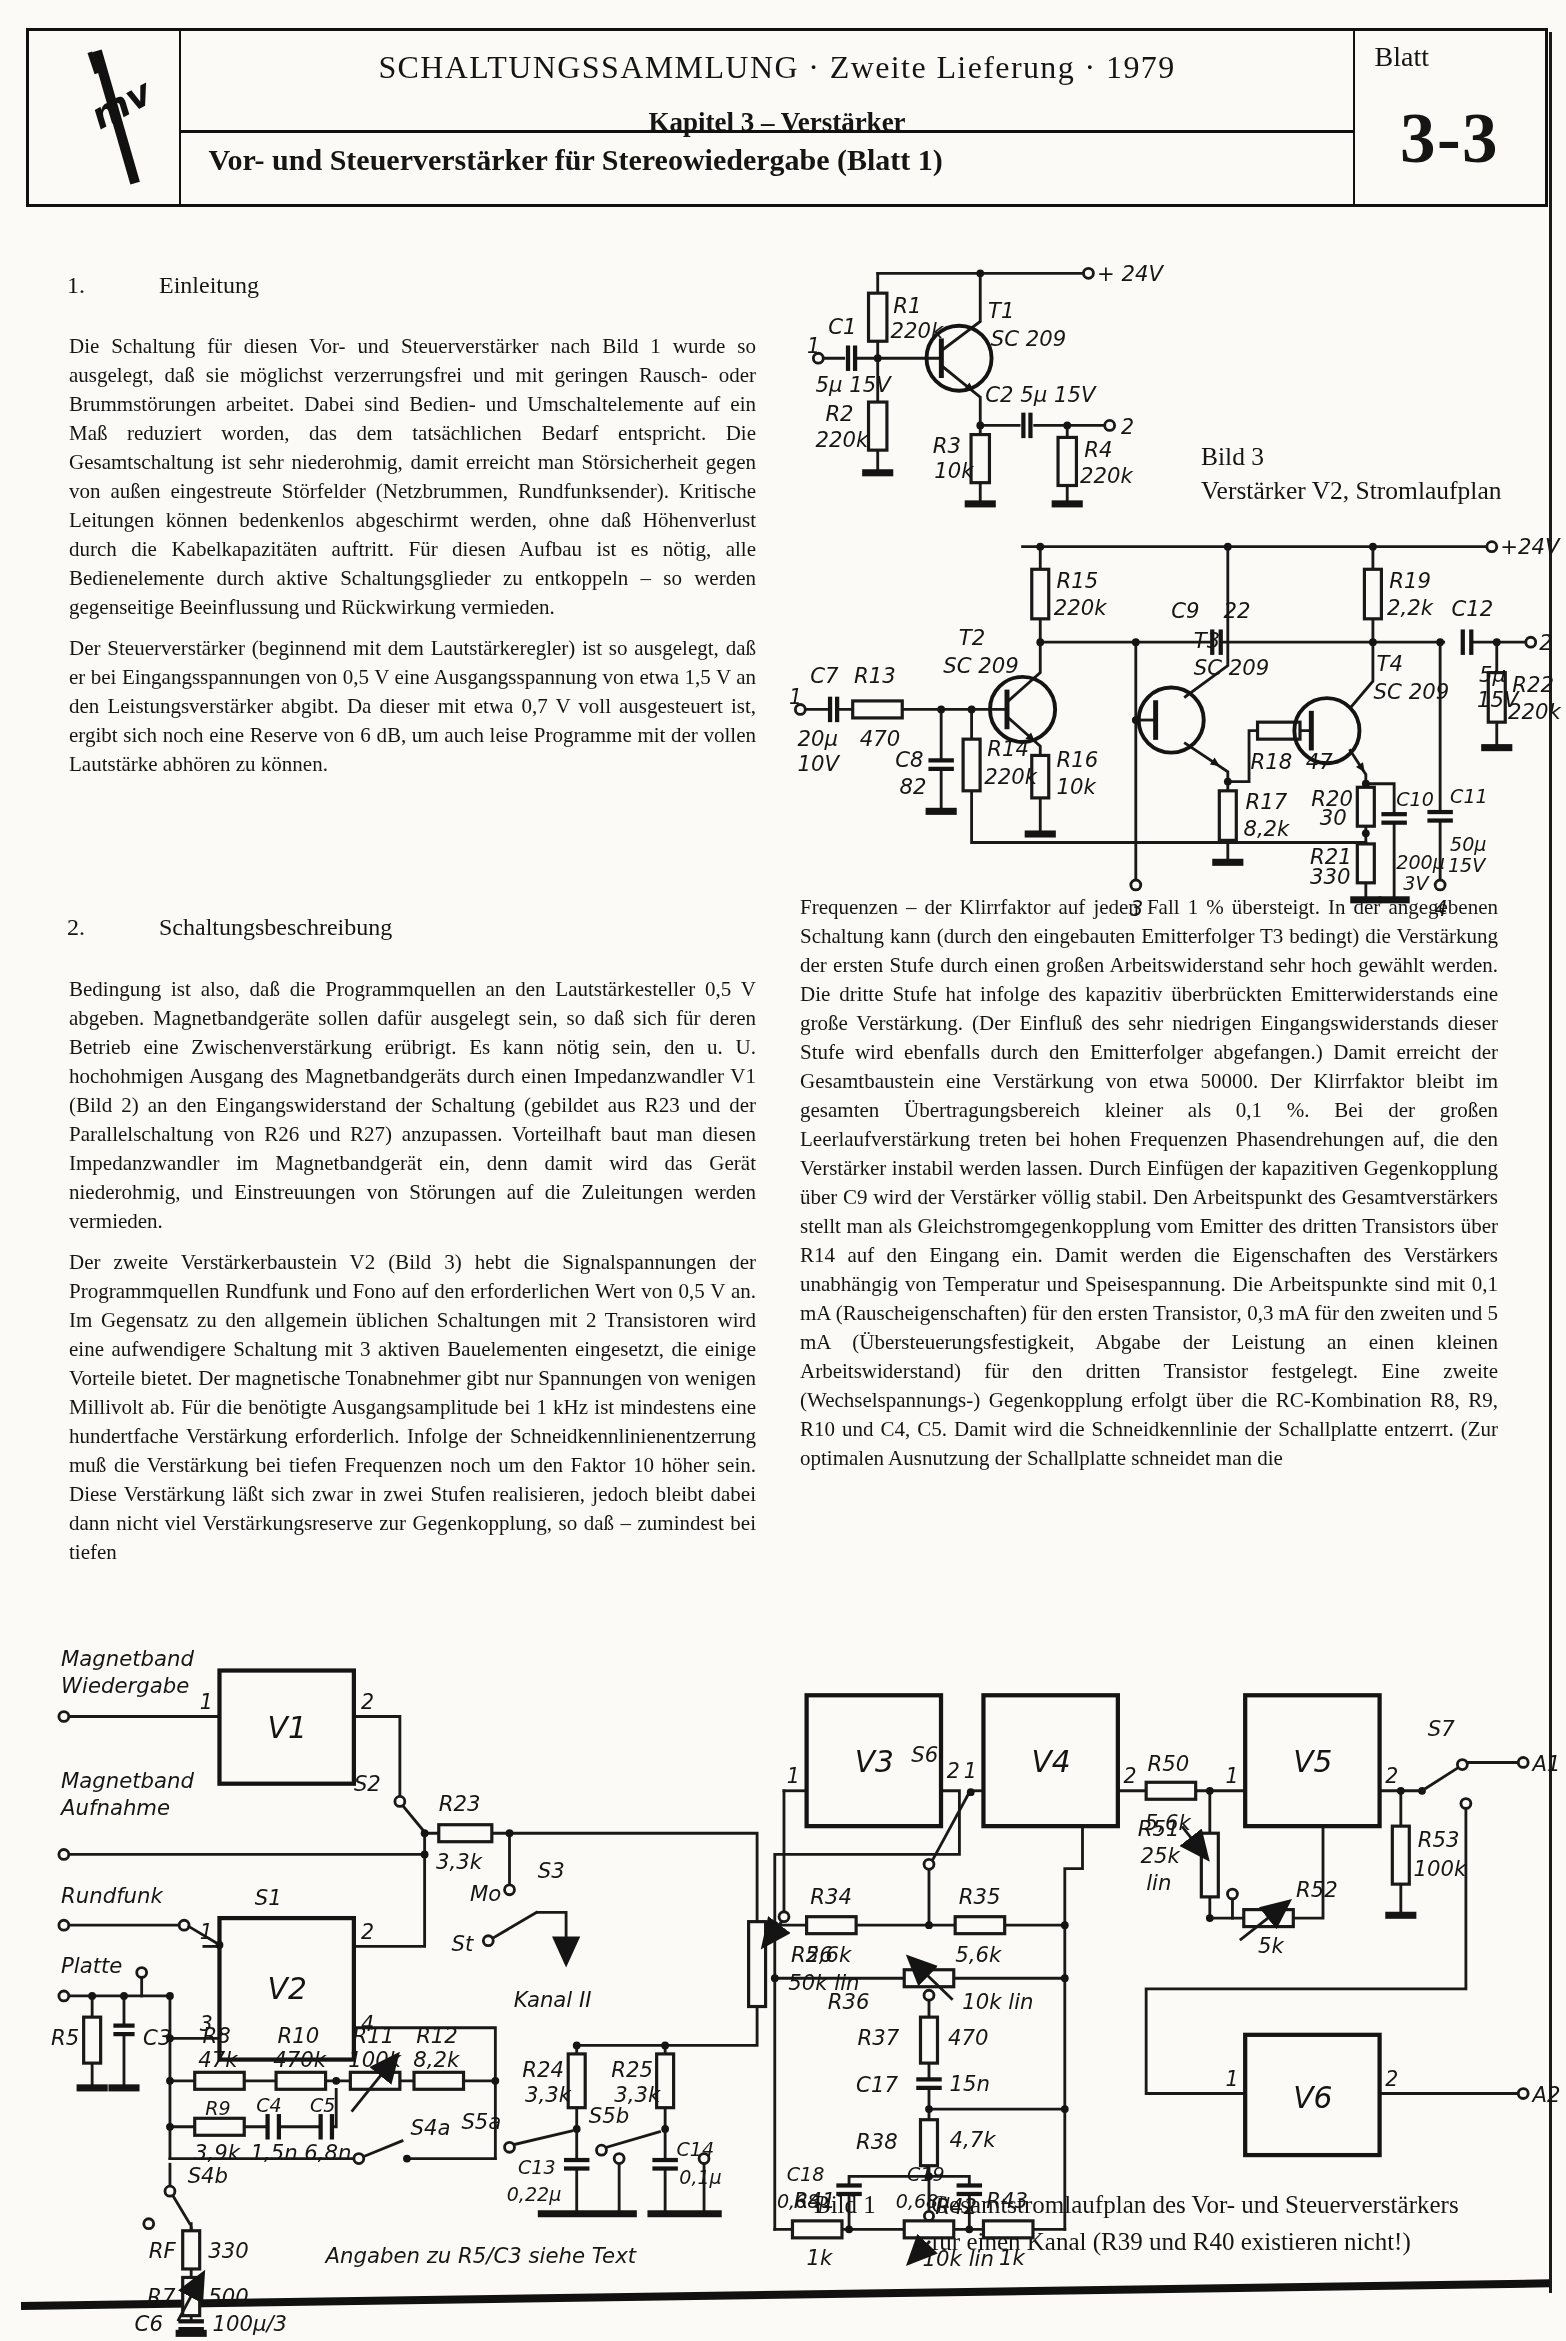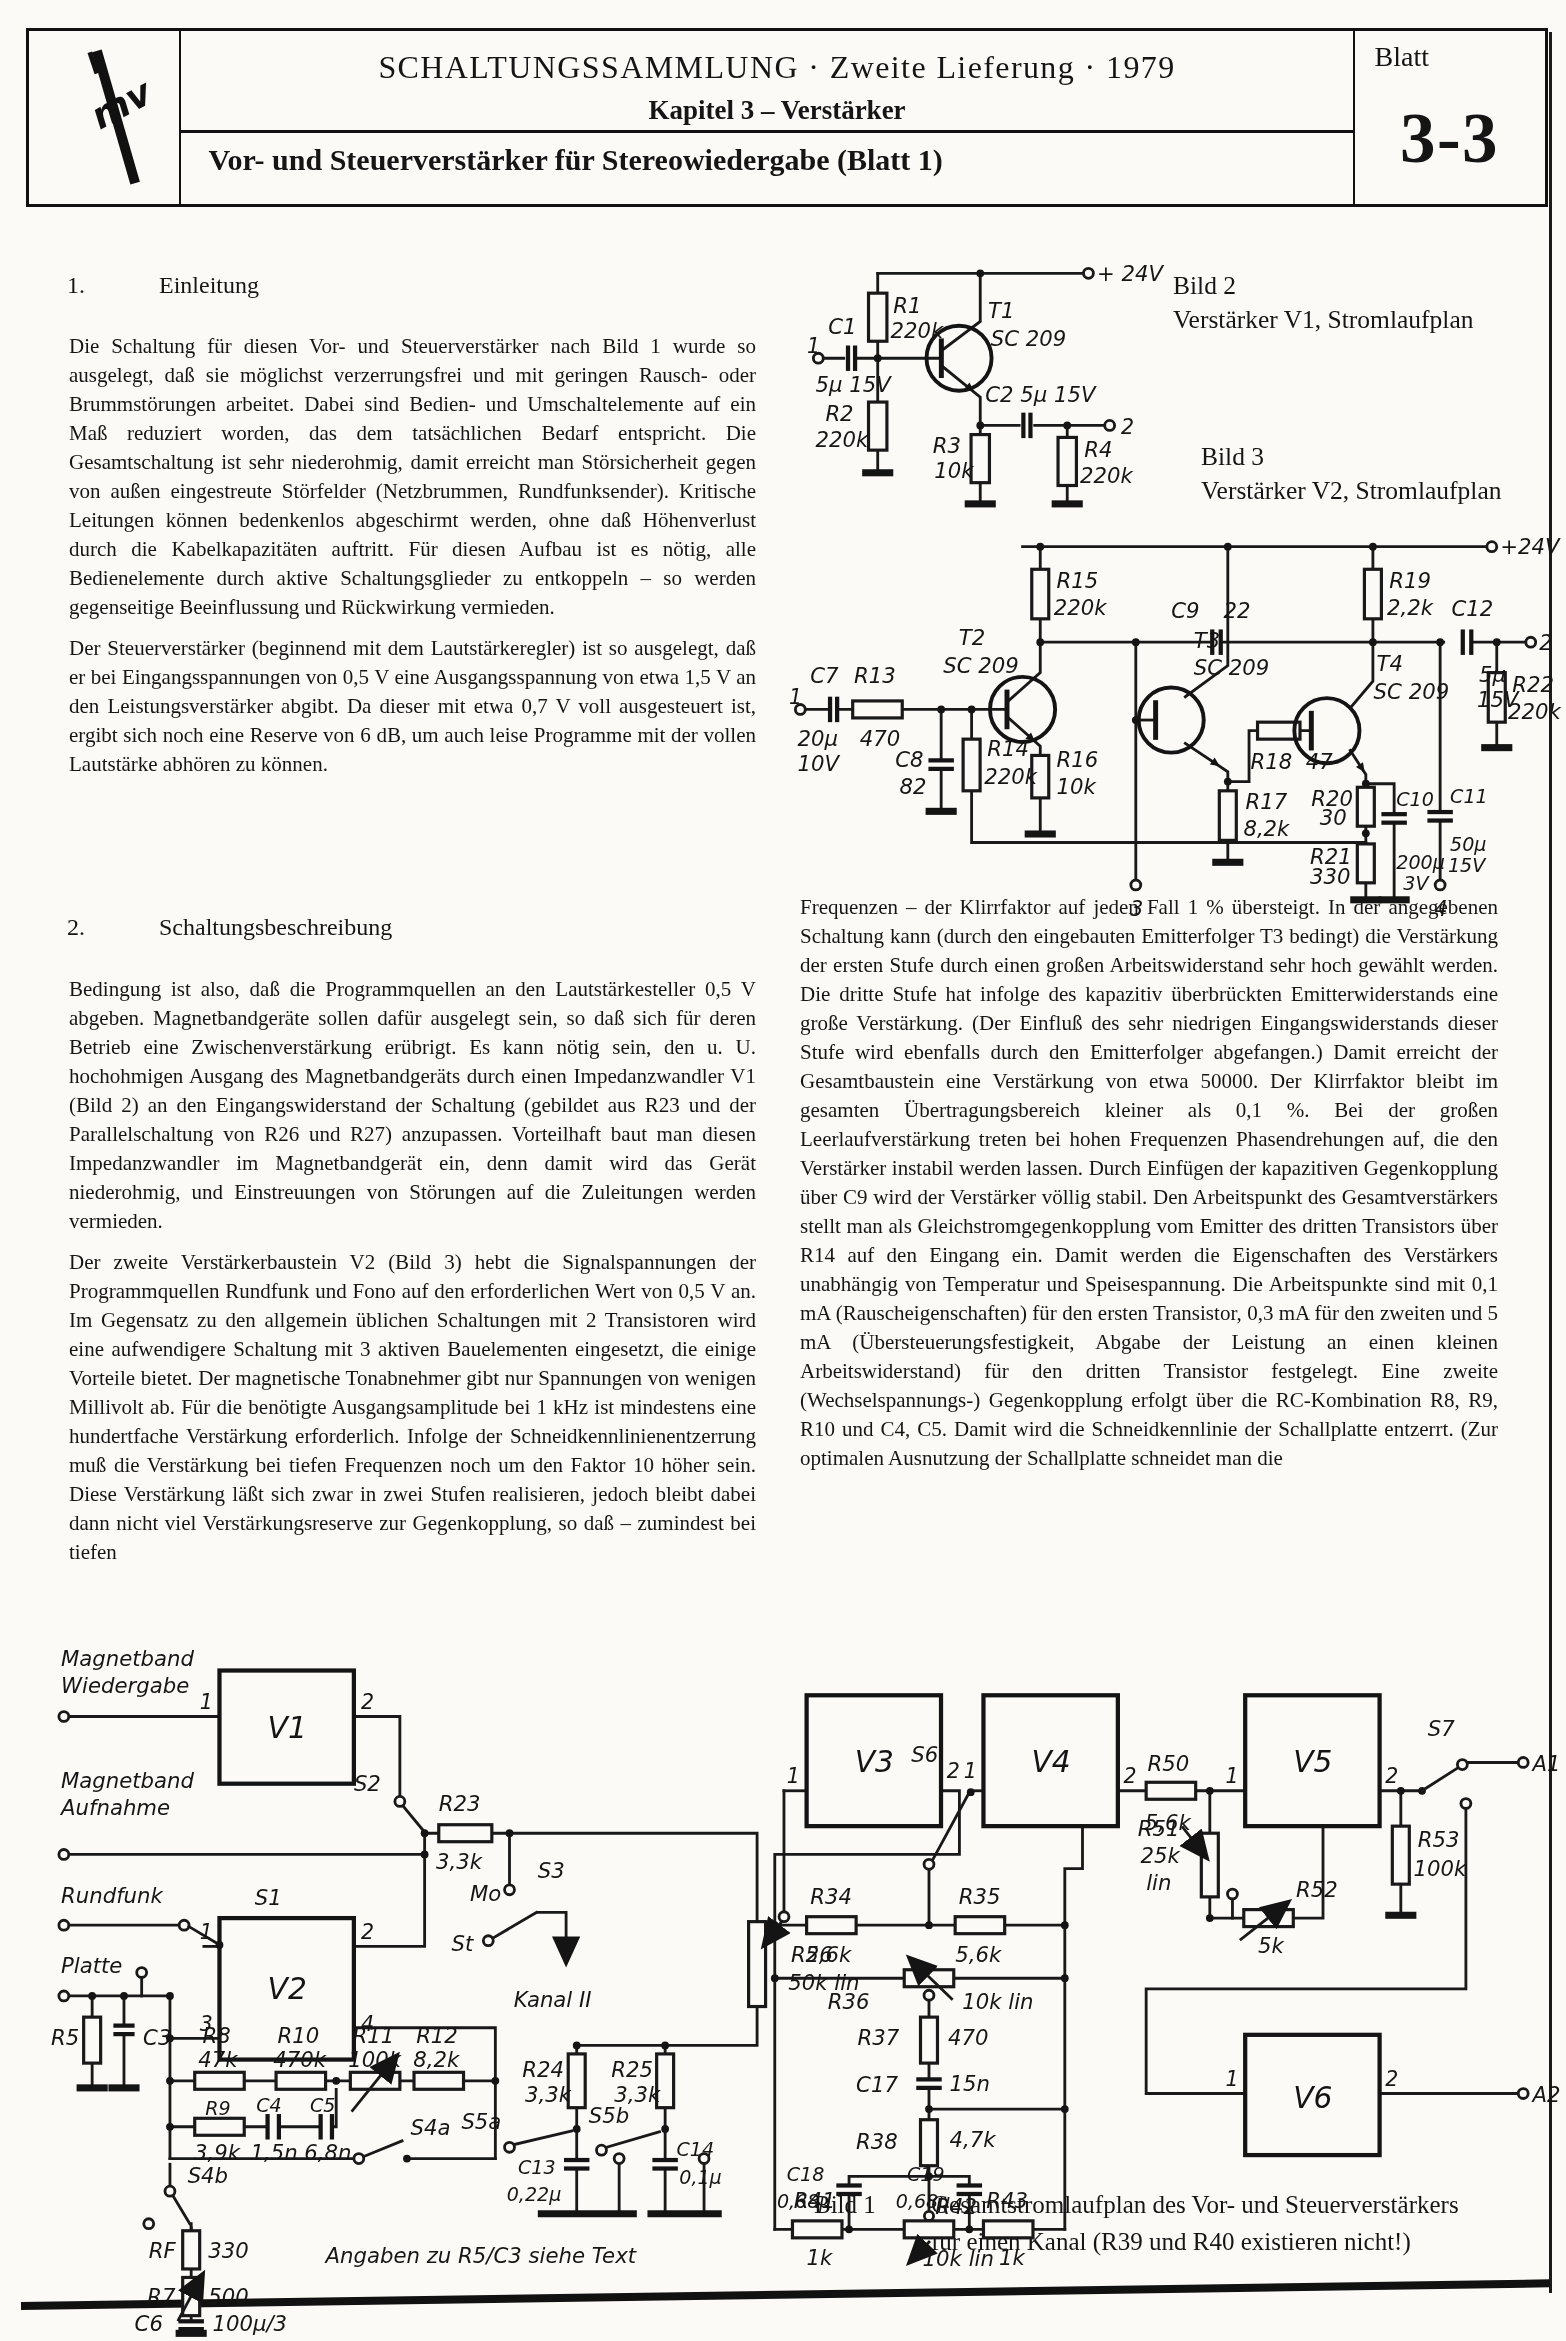--- a/index.html
+++ b/index.html
@@ -5,21 +5,21 @@
   html,body{margin:0;padding:0;background:#d8d8d4;}
   .page{position:relative;width:1566px;height:2342px;background:#fbfaf6;color:#151515;
         font-family:"Liberation Serif",serif;overflow:hidden;}
   
   .hdr{position:absolute;left:25.5px;top:28px;width:1516px;height:173px;border:3.5px solid #111;display:flex;}
   .hdr-logo{width:150px;border-right:2.8px solid #111;position:relative;}
   .hdr-mid{flex:1;position:relative;border-right:2.8px solid #111;}
   .hdr-right{width:190px;position:relative;}
   .hdr-row1{position:absolute;left:28px;top:12.7px;right:7px;height:84px;text-align:center;}
   .hdr-title{font-size:32px;letter-spacing:1.4px;margin:0;padding-top:5.7px;white-space:nowrap;}
-  .hdr-kapitel{font-size:27px;font-weight:bold;margin:4px;padding-top:4.2px;}
+  .hdr-kapitel{font-size:27px;font-weight:bold;margin:16px;padding-top:4.2px;}
   .hdr-div{position:absolute;left:0;right:0;top:99px;height:2.8px;background:#111;}
   .hdr-sub{position:absolute;left:28px;top:112px;font-size:30px;font-weight:bold;white-space:nowrap;}
   .blatt-word{position:absolute;left:20px;top:10px;font-size:28px;}
   .blatt-num{position:absolute;left:0;right:0;top:67px;text-align:center;font-size:71px;font-weight:bold;letter-spacing:1.4px;}
   
   .sec-head{position:absolute;font-size:24px;font-weight:normal;}
   .sec-head .num{display:inline-block;width:92px;}
   .col{position:absolute;font-size:21px;line-height:29px;text-align:justify;}
   .col p{margin:12px;}
   .figlabel{position:absolute;font-size:25.5px;line-height:34px;}
@@ -88,24 +88,20 @@
     <span class="num">2.</span><span>Schaltungsbeschreibung</span>
   </div>
   <div class="col" style="left:57px;top:963px;width:711px;height:655px;">
     <p>Bedingung ist also, daß die Programmquellen an den Lautstärkesteller 0,5 V abgeben. Magnetbandgeräte sollen dafür ausgelegt sein, so daß sich für deren Betrieb eine Zwischenverstärkung erübrigt. Es kann nötig sein, den u. U. hochohmigen Ausgang des Magnetbandgeräts durch einen Impedanzwandler V1 (Bild 2) an den Eingangswiderstand der Schaltung (gebildet aus R23 und der Parallelschaltung von R26 und R27) anzupassen. Vorteilhaft baut man diesen Impedanzwandler im Magnetbandgerät ein, denn damit wird das Gerät niederohmig, und Einstreuungen von Störungen auf die Zuleitungen werden vermieden.</p>
     <p>Der zweite Verstärkerbaustein V2 (Bild 3) hebt die Signalspannungen der Programmquellen Rundfunk und Fono auf den erforderlichen Wert von 0,5 V an. Im Gegensatz zu den allgemein üblichen Schaltungen mit 2 Transistoren wird eine aufwendigere Schaltung mit 3 aktiven Bauelementen eingesetzt, die einige Vorteile bietet. Der magnetische Tonabnehmer gibt nur Spannungen von wenigen Millivolt ab. Für die benötigte Ausgangsamplitude bei 1 kHz ist mindestens eine hundertfache Verstärkung erforderlich. Infolge der Schneidkennlinienentzerrung muß die Verstärkung bei tiefen Frequenzen noch um den Faktor 10 höher sein. Diese Verstärkung läßt sich zwar in zwei Stufen realisieren, jedoch bleibt dabei dann nicht viel Verstärkungsreserve zur Gegenkopplung, so daß – zumindest bei tiefen</p>
   </div>
   <div class="col" style="left:788px;top:881px;width:722px;height:740px;">
     <p>Frequenzen – der Klirrfaktor auf jeden Fall 1 % übersteigt. In der angegebenen Schaltung kann (durch den eingebauten Emitterfolger T3 bedingt) die Verstärkung der ersten Stufe durch einen großen Arbeitswiderstand sehr hoch gewählt werden. Die dritte Stufe hat infolge des kapazitiv überbrückten Emitterwiderstands eine große Verstärkung. (Der Einfluß des sehr niedrigen Eingangswiderstands dieser Stufe wird ebenfalls durch den Emitterfolger abgefangen.) Damit erreicht der Gesamtbaustein eine Verstärkung von etwa 50000. Der Klirrfaktor bleibt im gesamten Übertragungsbereich kleiner als 0,1 %. Bei der großen Leerlaufverstärkung treten bei hohen Frequenzen Phasendrehungen auf, die den Verstärker instabil werden lassen. Durch Einfügen der kapazitiven Gegenkopplung über C9 wird der Verstärker völlig stabil. Den Arbeitspunkt des Gesamtverstärkers stellt man als Gleichstromgegenkopplung vom Emitter des dritten Transistors über R14 auf den Eingang ein. Damit werden die Eigenschaften des Verstärkers unabhängig von Temperatur und Speisespannung. Die Arbeitspunkte sind mit 0,1 mA (Rauscheigenschaften) für den ersten Transistor, 0,3 mA für den zweiten und 5 mA (Übersteuerungsfestigkeit, Abgabe der Leistung an einen kleinen Arbeitswiderstand) für den dritten Transistor festgelegt. Eine zweite (Wechselspannungs-) Gegenkopplung erfolgt über die RC-Kombination R8, R9, R10 und C4, C5. Damit wird die Schneidkennlinie der Schallplatte entzerrt. (Zur optimalen Ausnutzung der Schallplatte schneidet man die</p>
   </div>
 
-  <div class="figlabel" style="left:1173px;top:269px;">
-    <div>Bild 2</div>
-    <div>Verstärker V1, Stromlaufplan</div>
-  </div>
   <div class="figlabel" style="left:1173px;top:440px;margin-left:28px;">
     <div>Bild 3</div>
     <div>Verstärker V2, Stromlaufplan</div>
   </div>
   <div class="caption" style="left:814px;top:2186px;width:701px;">
     <div class="ref">Bild 1</div>
     <div>
       <div>Gesamtstromlaufplan des Vor- und Steuerverstärkers</div>
       <div>für einen Kanal (R39 und R40 existieren nicht!)</div>
     </div>

